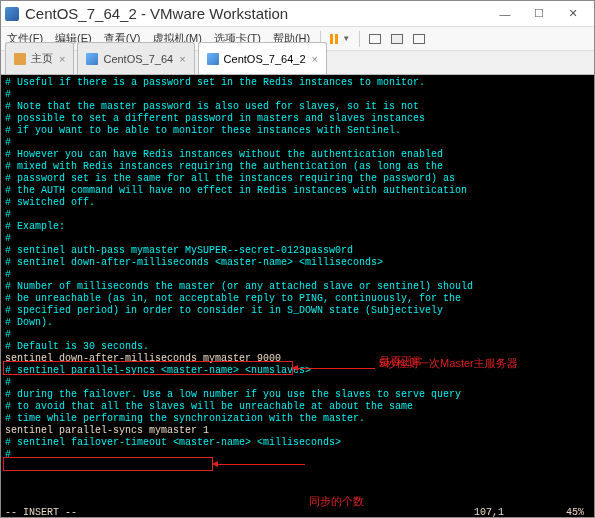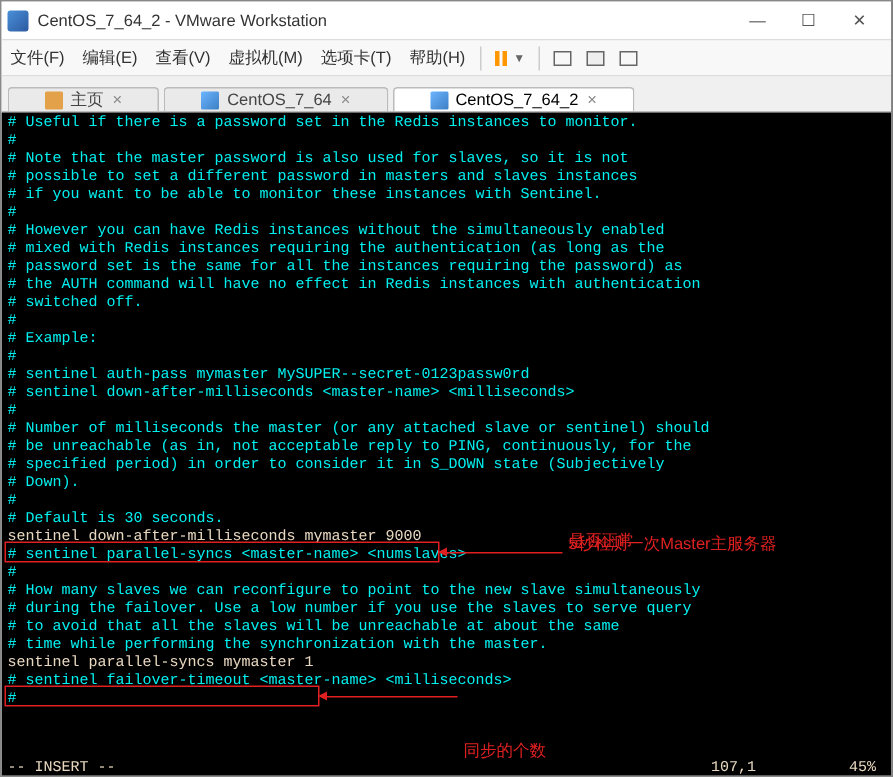--- a/index.html
+++ b/index.html
@@ -1,30 +1,30 @@
 <!DOCTYPE html>
 <html><head>
 <meta charset="utf-8">
 <style>
 *{margin:0;padding:0;box-sizing:border-box}
 body{font-family:"Segoe UI",Tahoma,sans-serif;font-size:11px;background:#f0f0f0;width:595px;height:518px;overflow:hidden;border:1px solid #888}
 .titlebar{height:26px;background:#fff;display:flex;align-items:center;padding:0 4px;border-bottom:1px solid #ddd}
 .titlebar .app-icon{width:14px;height:14px;background:linear-gradient(135deg,#4a90d9,#2c5aa0);border-radius:2px;margin-right:6px}
-.titlebar .title{flex:1;font-size:11px;color:#333}
+.titlebar .title{flex:1;font-size:15px;color:#333}
 .win-controls{display:flex}
 .win-controls div{width:34px;height:22px;display:flex;align-items:center;justify-content:center;color:#555;cursor:pointer}
 .menubar{height:24px;background:#f8f8f8;display:flex;align-items:center;padding:0 0;border-bottom:1px solid #ddd;font-size:11px}
 .menubar .menu-item{padding:3px 6px;cursor:pointer;color:#333}
 .menubar .sep{width:1px;height:16px;background:#ccc;margin:0 4px}
 .tb-btn{display:inline-flex;align-items:center;justify-content:center;padding:2px 4px;margin:0 1px}
 .pause-icon{display:inline-block;width:10px;height:10px}
 .pause-icon::before,.pause-icon::after{content:"";display:inline-block;width:3px;height:10px;background:#ff9800;margin-right:2px;vertical-align:top}
 .dropdown-arrow{font-size:8px;color:#666;margin-left:2px}
 .tabstrip{height:24px;background:#f0f0f0;display:flex;align-items:flex-end;padding:0 4px;border-bottom:1px solid #bbb}
-.tab{display:flex;align-items:center;height:16px;padding:0 24px;background:#eaeaea;border:1px solid #bbb;border-bottom:none;border-radius:3px 3px 0 0;margin-right:3px;font-size:11px;color:#444;cursor:pointer}
+.tab{display:flex;align-items:center;height:32px;padding:0 8px;background:#eaeaea;border:1px solid #bbb;border-bottom:none;border-radius:3px 3px 0 0;margin-right:3px;font-size:11px;color:#444;cursor:pointer}
 .tab.active{background:#fff;color:#000}
 .tab .tab-icon{width:12px;height:12px;background:linear-gradient(135deg,#6bb5ff,#3d7fc4);border-radius:1px;margin-right:5px}
 .tab .home-icon{background:#e3a24a}
 .tab .close{margin-left:6px;color:#888;font-size:11px}
 .terminal{background:#000;height:444px;padding:2px 4px;font-family:"Courier New",monospace;font-size:10px;line-height:12px;color:#00f0f0;overflow:hidden;position:relative}
 .terminal .line{white-space:pre}
 .terminal .white{color:#e8d8c0}
 .redbox{position:absolute;border:1px solid #e02020;pointer-events:none}
 .anno{position:absolute;color:#e02020;font-family:Liberation Sans, sans-serif;font-size:11px;pointer-events:none}
 .arrow{position:absolute;height:1px;background:#e02020;pointer-events:none}
@@ -88,21 +88,21 @@
   </div>
 </div>
 
 <div class="terminal">
 <div class="line"># Useful if there is a password set in the Redis instances to monitor.</div>
 <div class="line">#</div>
 <div class="line"># Note that the master password is also used for slaves, so it is not</div>
 <div class="line"># possible to set a different password in masters and slaves instances</div>
 <div class="line"># if you want to be able to monitor these instances with Sentinel.</div>
 <div class="line">#</div>
-<div class="line"># However you can have Redis instances without the simultaneously enabled</div>
+<div class="line"># However you can have Redis instances without the authentication enabled</div>
 <div class="line"># mixed with Redis instances requiring the authentication (as long as the</div>
 <div class="line"># password set is the same for all the instances requiring the password) as</div>
 <div class="line"># the AUTH command will have no effect in Redis instances with authentication</div>
 <div class="line"># switched off.</div>
 <div class="line">#</div>
 <div class="line"># Example:</div>
 <div class="line">#</div>
 <div class="line"># sentinel auth-pass mymaster MySUPER--secret-0123passw0rd</div>
 <div class="line"></div>
 <div class="line"># sentinel down-after-milliseconds &lt;master-name&gt; &lt;milliseconds&gt;</div>
@@ -110,21 +110,20 @@
 <div class="line"># Number of milliseconds the master (or any attached slave or sentinel) should</div>
 <div class="line"># be unreachable (as in, not acceptable reply to PING, continuously, for the</div>
 <div class="line"># specified period) in order to consider it in S_DOWN state (Subjectively</div>
 <div class="line"># Down).</div>
 <div class="line">#</div>
 <div class="line"># Default is 30 seconds.</div>
 <div class="line white">sentinel down-after-milliseconds mymaster 9000</div>
 <div class="line"></div>
 <div class="line"># sentinel parallel-syncs &lt;master-name&gt; &lt;numslaves&gt;</div>
 <div class="line">#</div>
-<div class="line"># How many slaves we can reconfigure to point to the new slave simultaneously</div>
 <div class="line"># during the failover. Use a low number if you use the slaves to serve query</div>
 <div class="line"># to avoid that all the slaves will be unreachable at about the same</div>
 <div class="line"># time while performing the synchronization with the master.</div>
 <div class="line white">sentinel parallel-syncs mymaster 1</div>
 <div class="line"></div>
 <div class="line"># sentinel failover-timeout &lt;master-name&gt; &lt;milliseconds&gt;</div>
 <div class="line">#</div>
 
 <div class="redbox" style="left:2px;top:286px;width:290px;height:14px"></div>
 <div class="redbox" style="left:2px;top:382px;width:210px;height:14px"></div>

